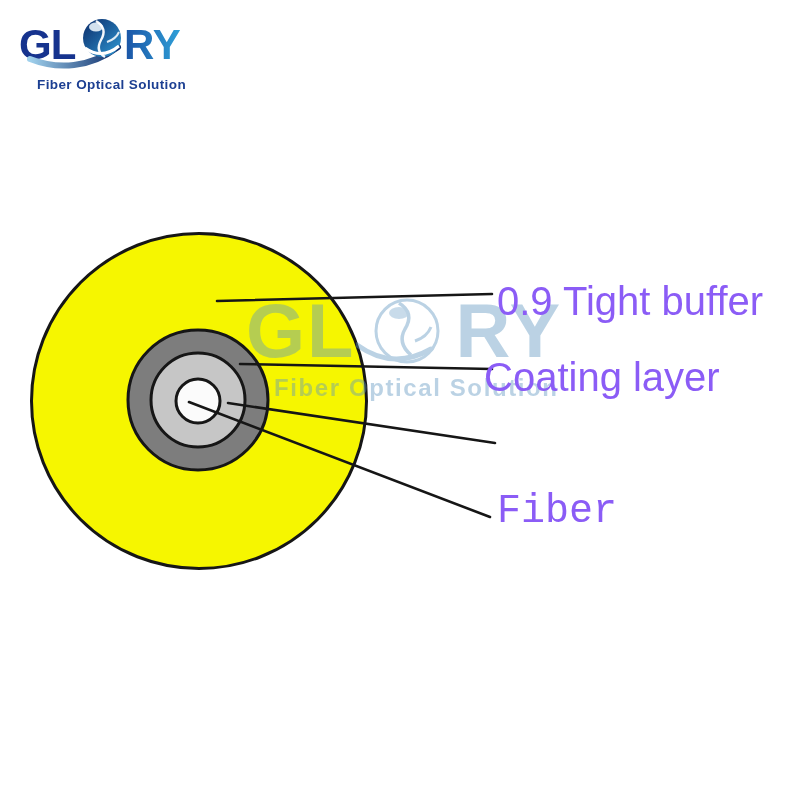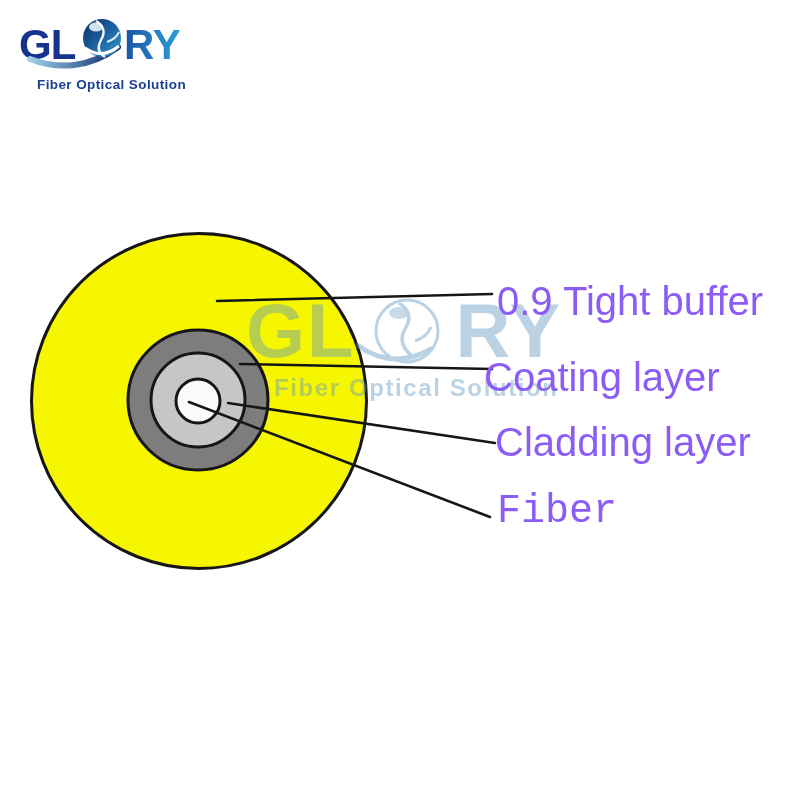--- a/index.html
+++ b/index.html
@@ -65,21 +65,20 @@
 
   <svg class="layer-svg lines-svg" width="800" height="800" viewBox="0 0 800 800">
     <line x1="217" y1="301" x2="492" y2="294" stroke="#161616" stroke-width="2.6" stroke-linecap="round"></line>
     <line x1="240" y1="364" x2="492" y2="369" stroke="#161616" stroke-width="2.6" stroke-linecap="round"></line>
     <line x1="228" y1="403" x2="495" y2="443" stroke="#161616" stroke-width="2.6" stroke-linecap="round"></line>
     <line x1="189" y1="402" x2="490" y2="517" stroke="#161616" stroke-width="2.6" stroke-linecap="round"></line>
   </svg>
 
   <div class="diagram-label lbl-buffer">0.9 Tight buffer</div>
   <div class="diagram-label lbl-coating">Coating layer</div>
-  <div class="diagram-label lbl-cladding">Cladding layer</div>
   <div class="diagram-label lbl-fiber">Fiber</div>
 
   <div class="logo">
     <svg width="178" height="60" viewBox="0 0 178 60">
       <defs>
         <linearGradient id="ryGrad" x1="0" y1="0" x2="1" y2="0">
           <stop offset="0" stop-color="#1a53a5"></stop>
           <stop offset="1" stop-color="#2fa0d8"></stop>
         </linearGradient>
         <linearGradient id="globeGrad" x1="0" y1="0" x2="1" y2="1">

